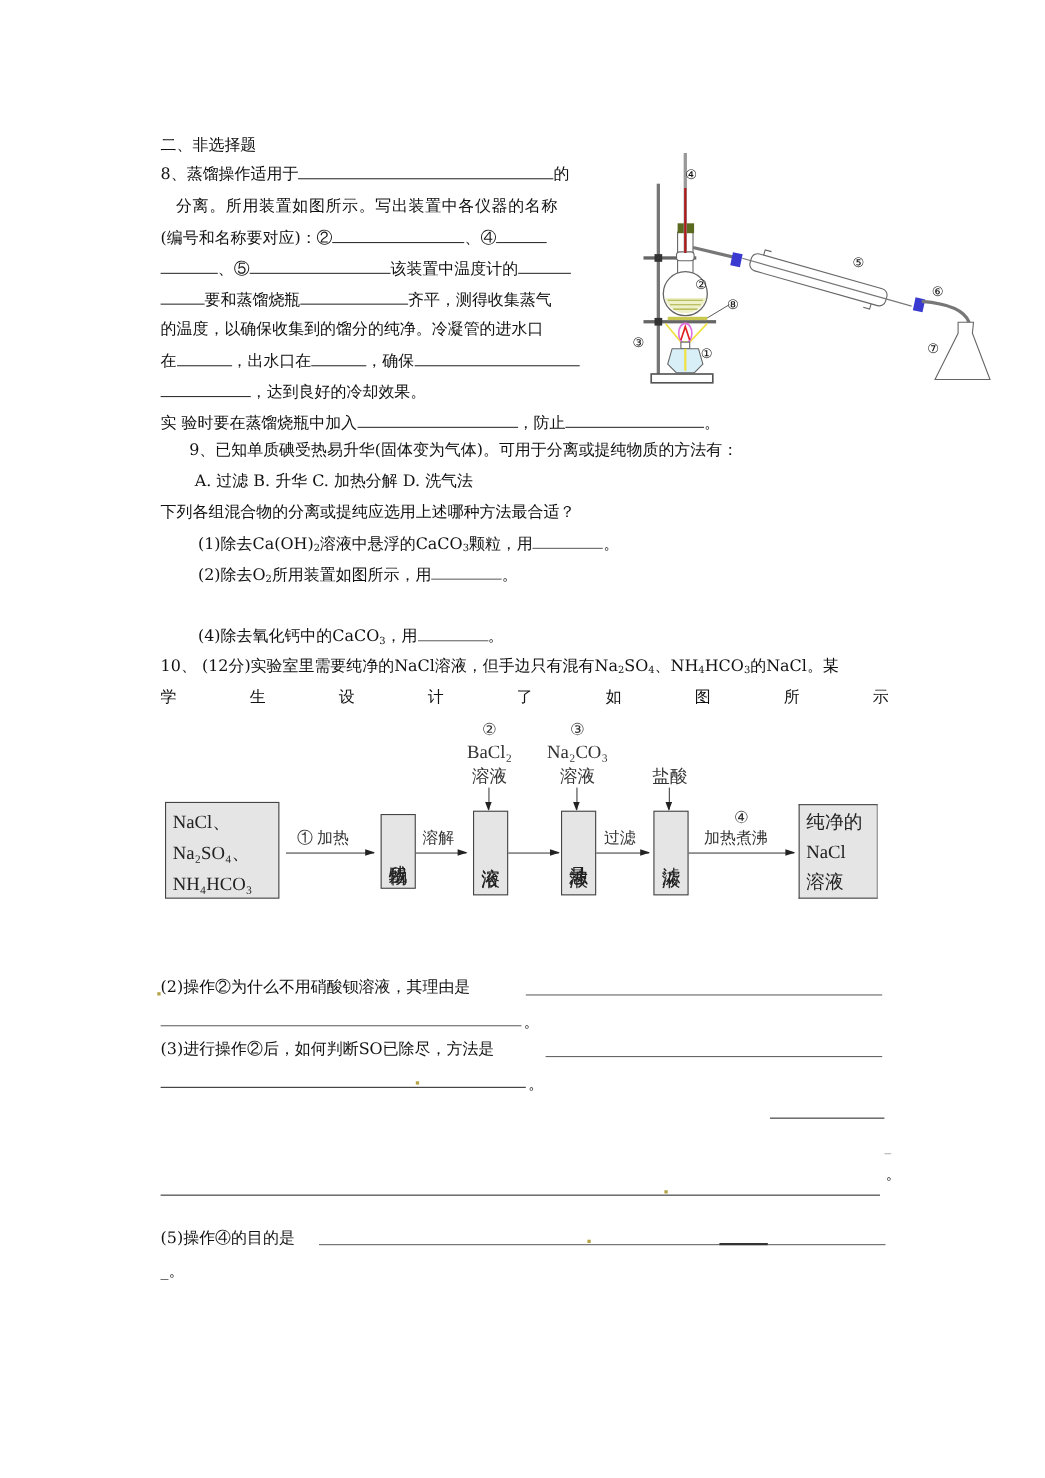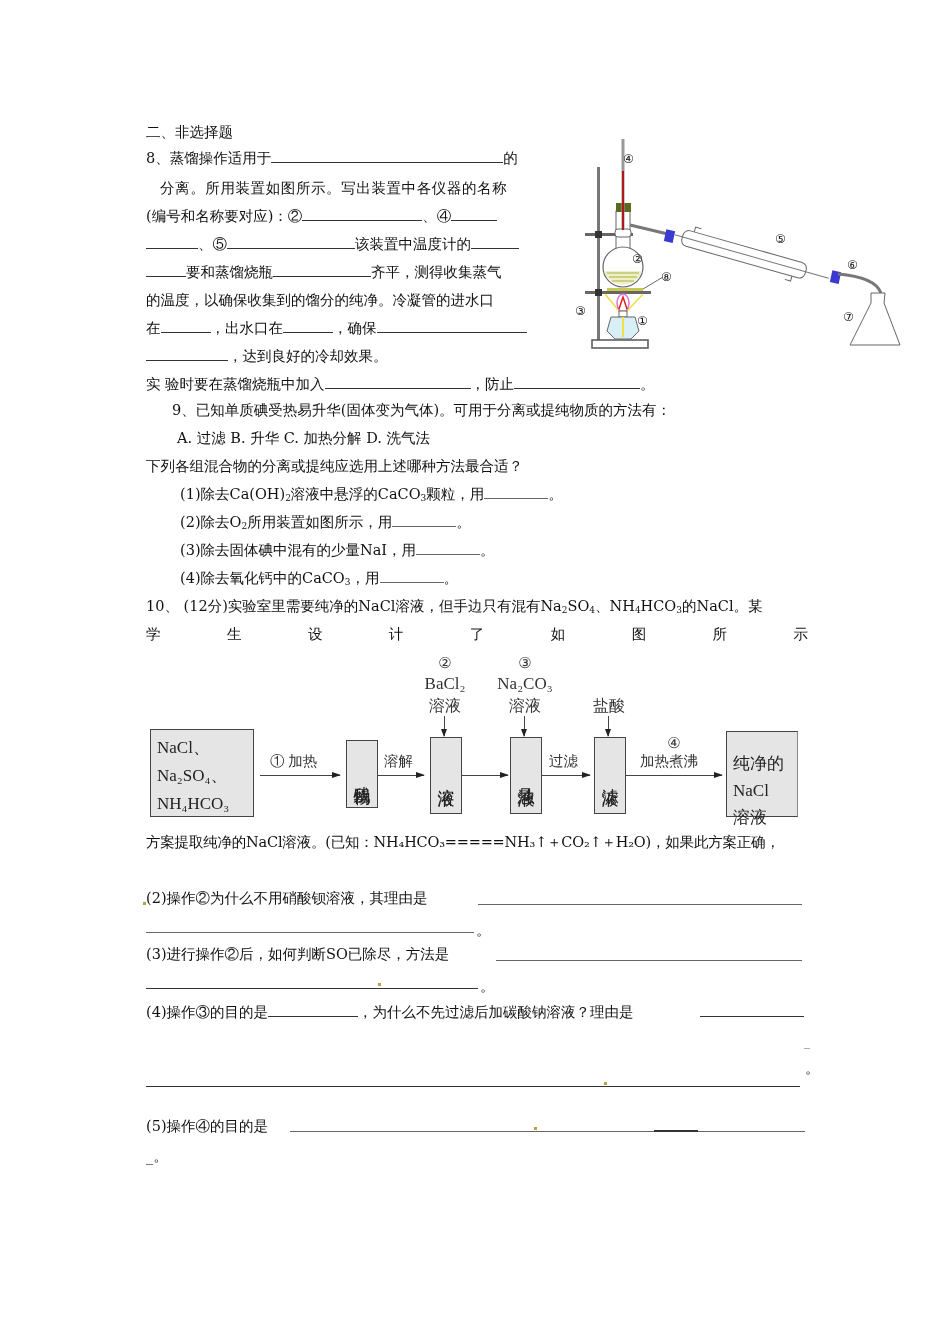--- a/index.html
+++ b/index.html
@@ -128,23 +128,20 @@
 
   <div class="line" style="left:146px; top:400px;margin-left:26px;">9、已知单质碘受热易升华(固体变为气体)。可用于分离或提纯物质的方法有：</div>
   <div class="line" style="left:177px; top:428px;">A. 过滤  B. 升华  C. 加热分解  D. 洗气法</div>
   <div class="line" style="left:146px; top:456px;">下列各组混合物的分离或提纯应选用上述哪种方法最合适？</div>
   <div class="line" style="left:180px; top:484px;">
     <span>(1)除去Ca(OH)</span><sub>2</sub><span>溶液中悬浮的CaCO</span><sub>3</sub><span>颗粒，用</span><span class="blank thin" style="width:64px;"></span><span>。</span>
   </div>
   <div class="line" style="left:180px; top:512px;">
     <span>(2)除去O</span><sub>2</sub><span>所用装置如图所示，用</span><span class="blank thin" style="width:64px;"></span><span>。</span>
   </div>
-  <div class="line" style="left:180px; top:540px;">
-    <span>(3)除去固体碘中混有的少量NaI，用</span><span class="blank thin" style="width:64px;"></span><span>。</span>
-  </div>
   <div class="line" style="left:180px; top:568px;">
     <span>(4)除去氧化钙中的CaCO</span><sub>3</sub><span>，用</span><span class="blank thin" style="width:64px;"></span><span>。</span>
   </div>
 
   <div class="line" style="left:146px; top:596px;">
     <span>10、 (12分)实验室里需要纯净的NaCl溶液，但手边只有混有Na</span><sub>2</sub><span>SO</span><sub>4</sub><span>、NH</span><sub>4</sub><span>HCO</span><sub>3</sub><span>的NaCl。某</span>
   </div>
   <div class="line just" style="left:146px; top:624px; width:662px;">
     <span>学</span>
     <span>生</span>
@@ -196,48 +193,44 @@
     <div class="fbox" style="left:594px; top:737px; width:30px; height:75px;">
       <div class="vtext">滤液</div>
     </div>
     <div class="flabel" style="left:584px; top:696px; width:50px; font-size:16px;">盐酸</div>
     <div class="varrow" style="left:608px; top:716px; height:20px;"></div>
 
     <div class="arrow" style="left:626px; top:775px; width:96px;"></div>
     <div class="flabel" style="left:654px; top:734px; width:40px; font-size:15px;">④</div>
     <div class="flabel" style="left:640px; top:752px;">加热煮沸</div>
 
-    <div class="fbox" style="left:726px; top:731px; width:72px; height:86px; padding:18px 0 0 6px; box-sizing:border-box; line-height:27px; border-right-color:#888;">
+    <div class="fbox" style="left:726px; top:731px; width:72px; height:86px; padding:2px 0 0 6px; box-sizing:border-box; line-height:27px; border-right-color:#888;">
       <div>纯净的</div>
       <div>NaCl</div>
       <div>溶液</div>
     </div>
   </div>
 
-  <div class="line" style="left:146px; top:832px; letter-spacing:-0.2px;">方案提取纯净的NaCl溶液。(已知：NH₄HCO₃=====NH₃↑＋CO₂↑＋H₂O)，如果此方案正确，</div>
 
   <div class="dot" style="left:143px; top:902px;"></div>
   <div class="line" style="left:146px; top:888px;">
     <span>(2)操作②为什么不用硝酸钡溶液，其理由是</span>
   </div>
   <div class="rule gray" style="left:478px; top:904px; width:324px;"></div>
   <div class="rule gray" style="left:146px; top:932px; width:328px;"></div>
   <div class="line" style="left:476px; top:920px;">。</div>
 
   <div class="line" style="left:146px; top:944px;">
     <span>(3)进行操作②后，如何判断SO已除尽，方法是</span>
   </div>
   <div class="rule gray" style="left:496px; top:960px; width:306px;"></div>
   <div class="rule" style="left:146px; top:988px; width:332px;"></div>
   <div class="dot" style="left:378px; top:983px;"></div>
   <div class="line" style="left:480px; top:976px;">。</div>
 
-  <div class="line" style="left:146px; top:1002px;">
-    <span>(4)操作③的目的是</span><span class="blank" style="width:90px;"></span><span>，为什么不先过滤后加碳酸钠溶液？理由是</span>
-  </div>
   <div class="rule" style="left:700px; top:1016px; width:104px;"></div>
   <div class="line" style="left:804px; top:1032px; font-size:12px; color:#666;">_</div>
   <div class="line" style="left:805px; top:1058px;">。</div>
   <div class="rule" style="left:146px; top:1086px; width:654px; border-top-width:1.5px;"></div>
   <div class="dot" style="left:604px; top:1082px;"></div>
 
   <div class="line" style="left:146px; top:1116px;">
     <span>(5)操作④的目的是</span>
   </div>
   <div class="rule gray" style="left:290px; top:1131px; width:515px;"></div>

